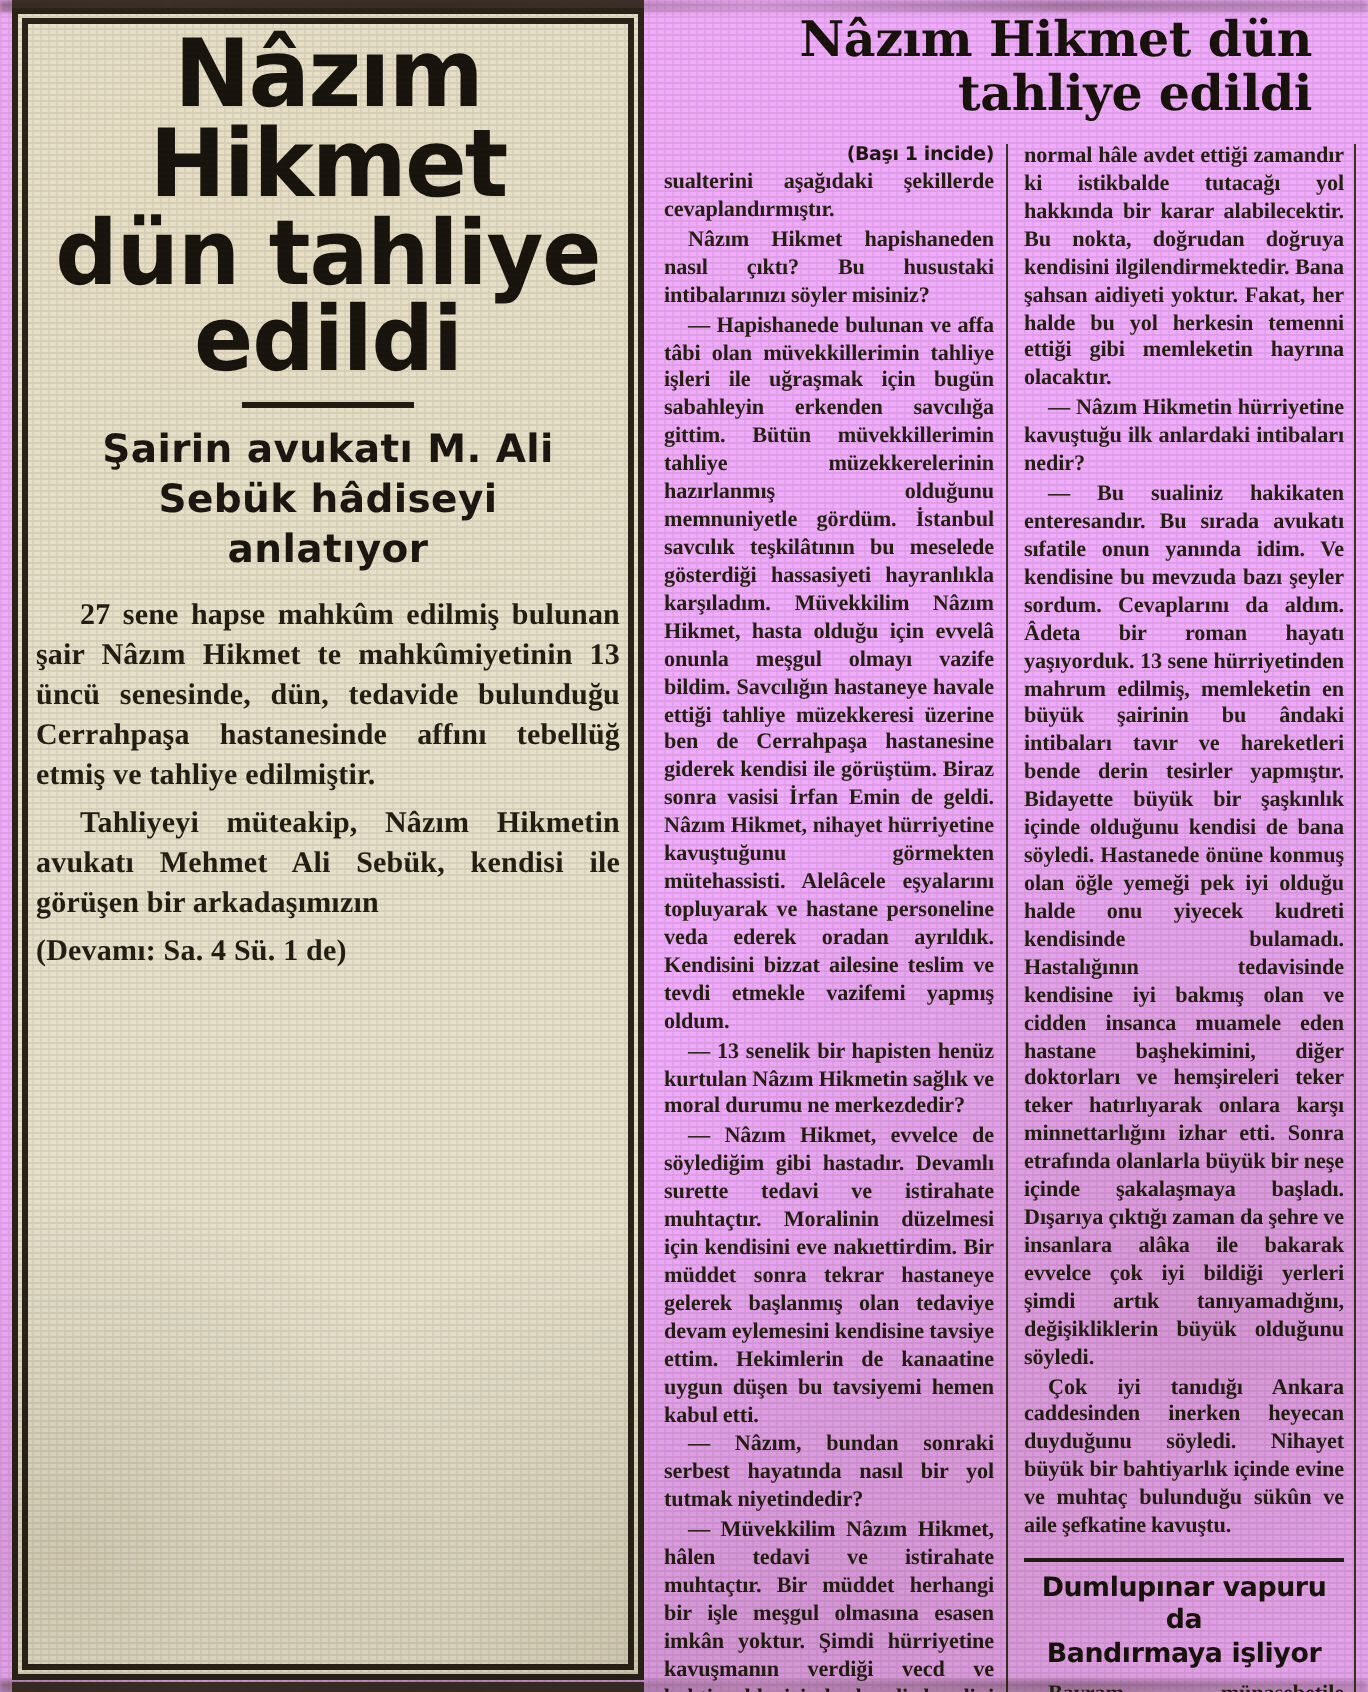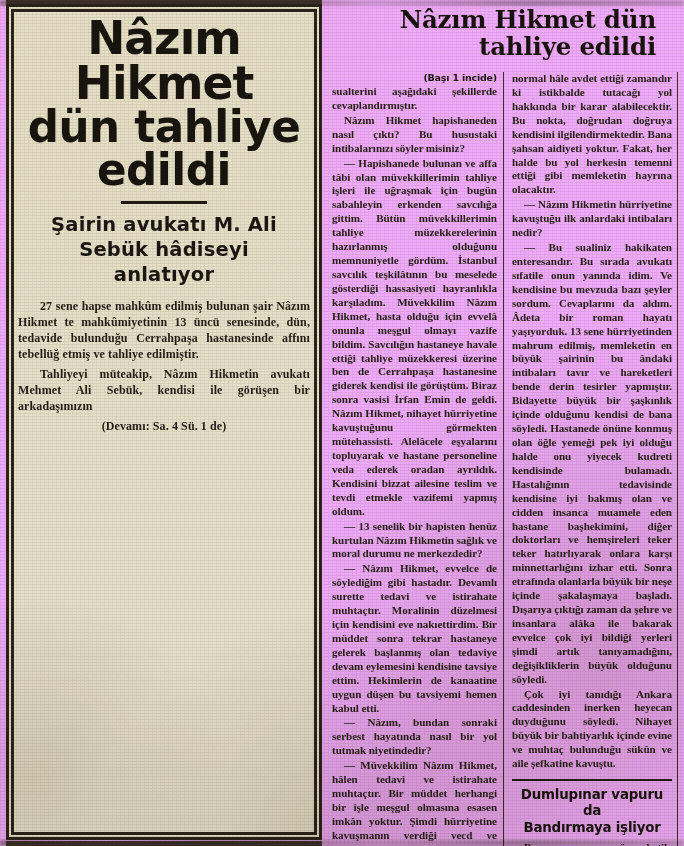--- a/index.html
+++ b/index.html
@@ -93,31 +93,30 @@
     font-size: 19.5px;
     line-height: 1.30;
     text-align: center;
     color: #1a1510;
     letter-spacing: .2px;
   }
 
   .lead-body {
     margin-top: 10px;
     font-family: "Liberation Serif", serif;
-    font-size: 12px;
+    font-size: 15px;
     line-height: 1.34;
     color: #231c13;
     text-align: justify;
     font-weight: 700;
     letter-spacing: .1px;
   }
   .lead-body p { margin: 0 0 4px 0; text-indent: 22px; }
   .lead-body p.cont {
     text-indent: 0;
-    text-align: center;
     margin-top: 3px;
     font-weight: 700;
   }
 
   
   #right-section {
     position: absolute;
     left: 330px;
     top: 0;
     width: 354px;

